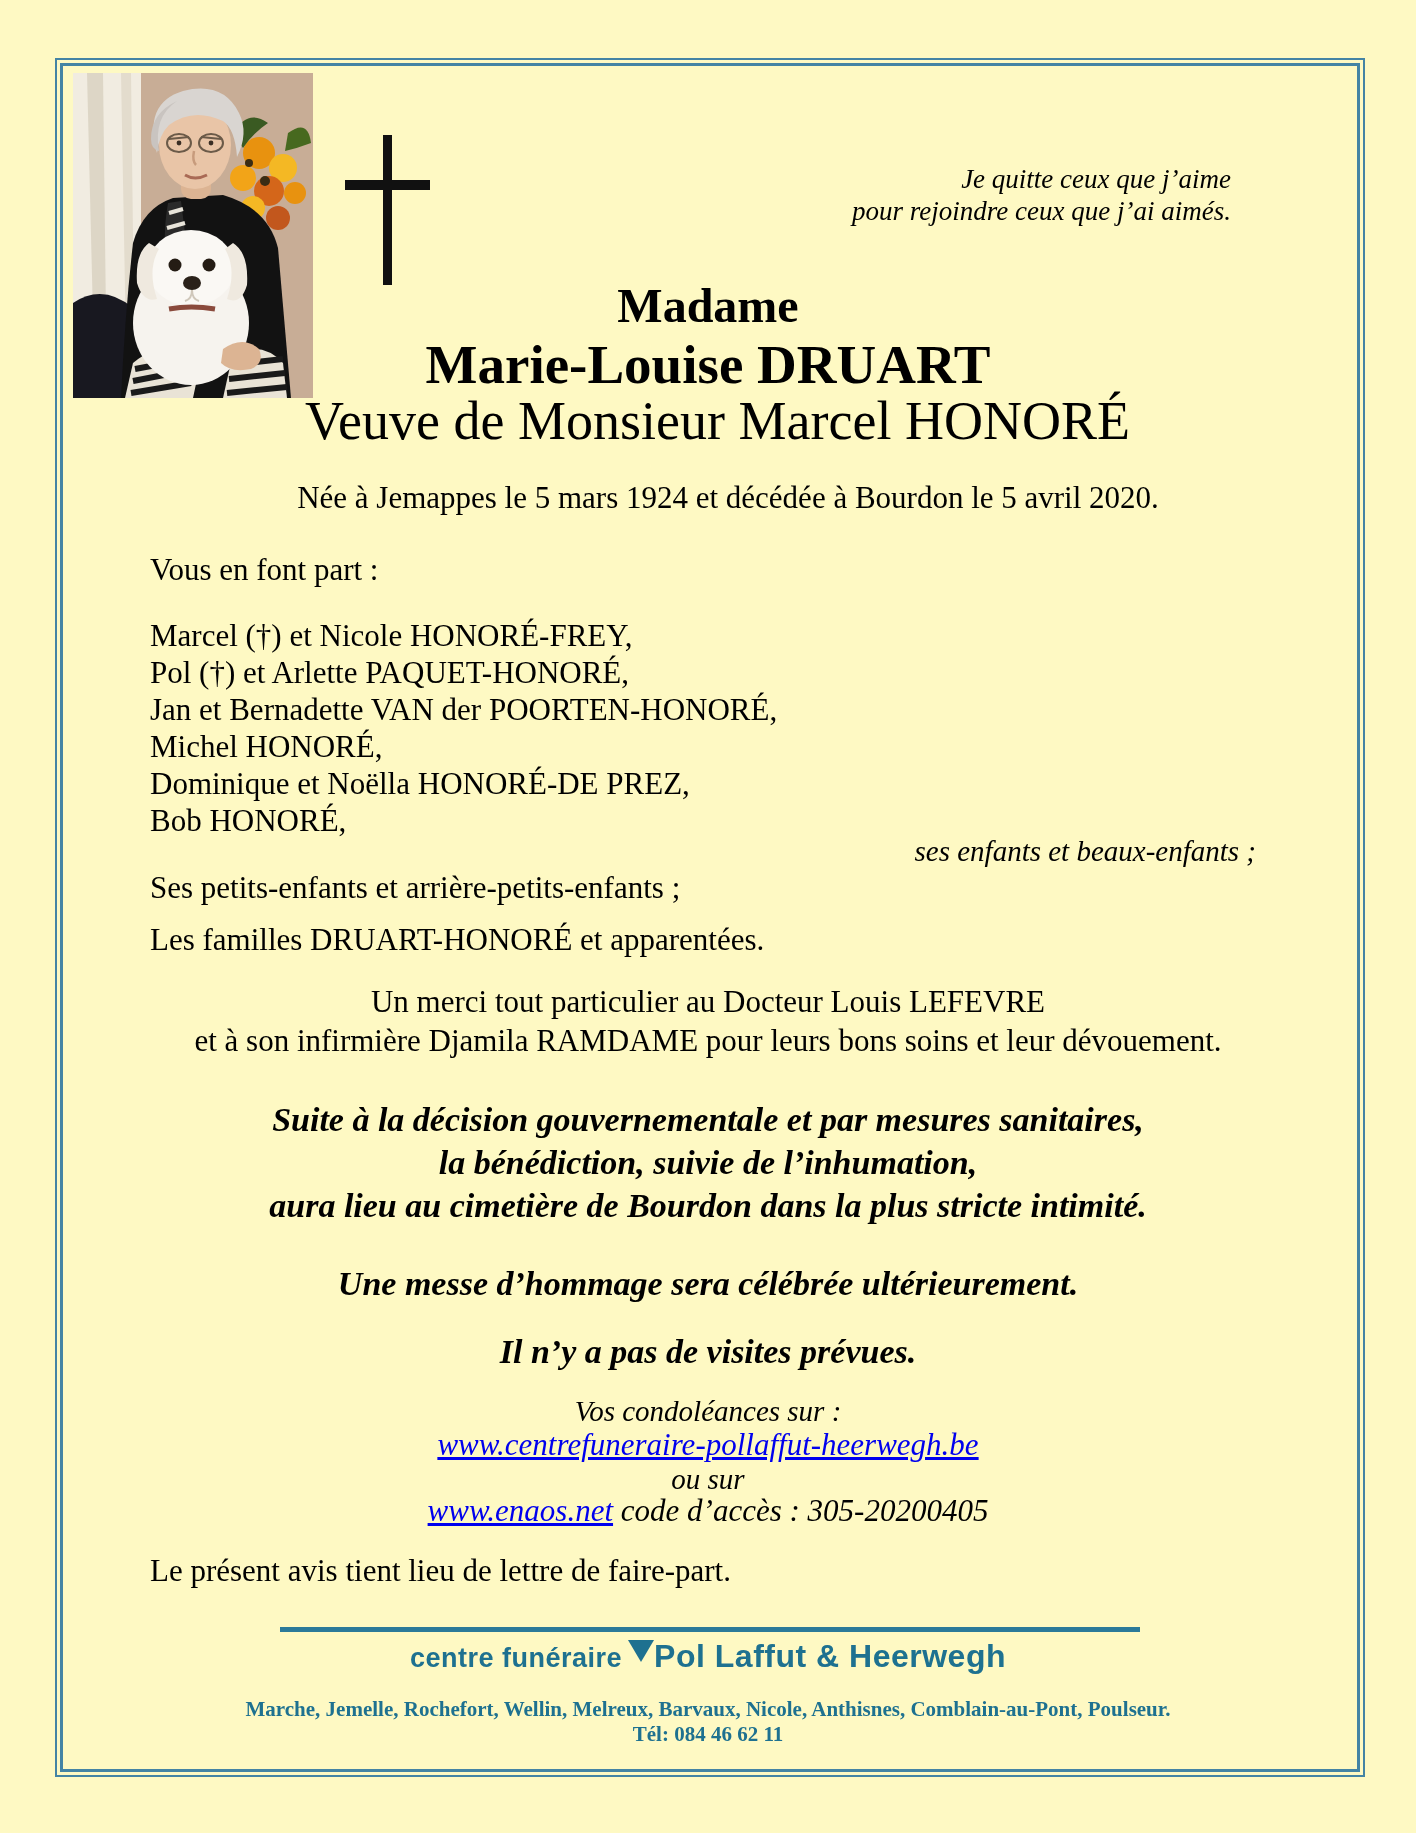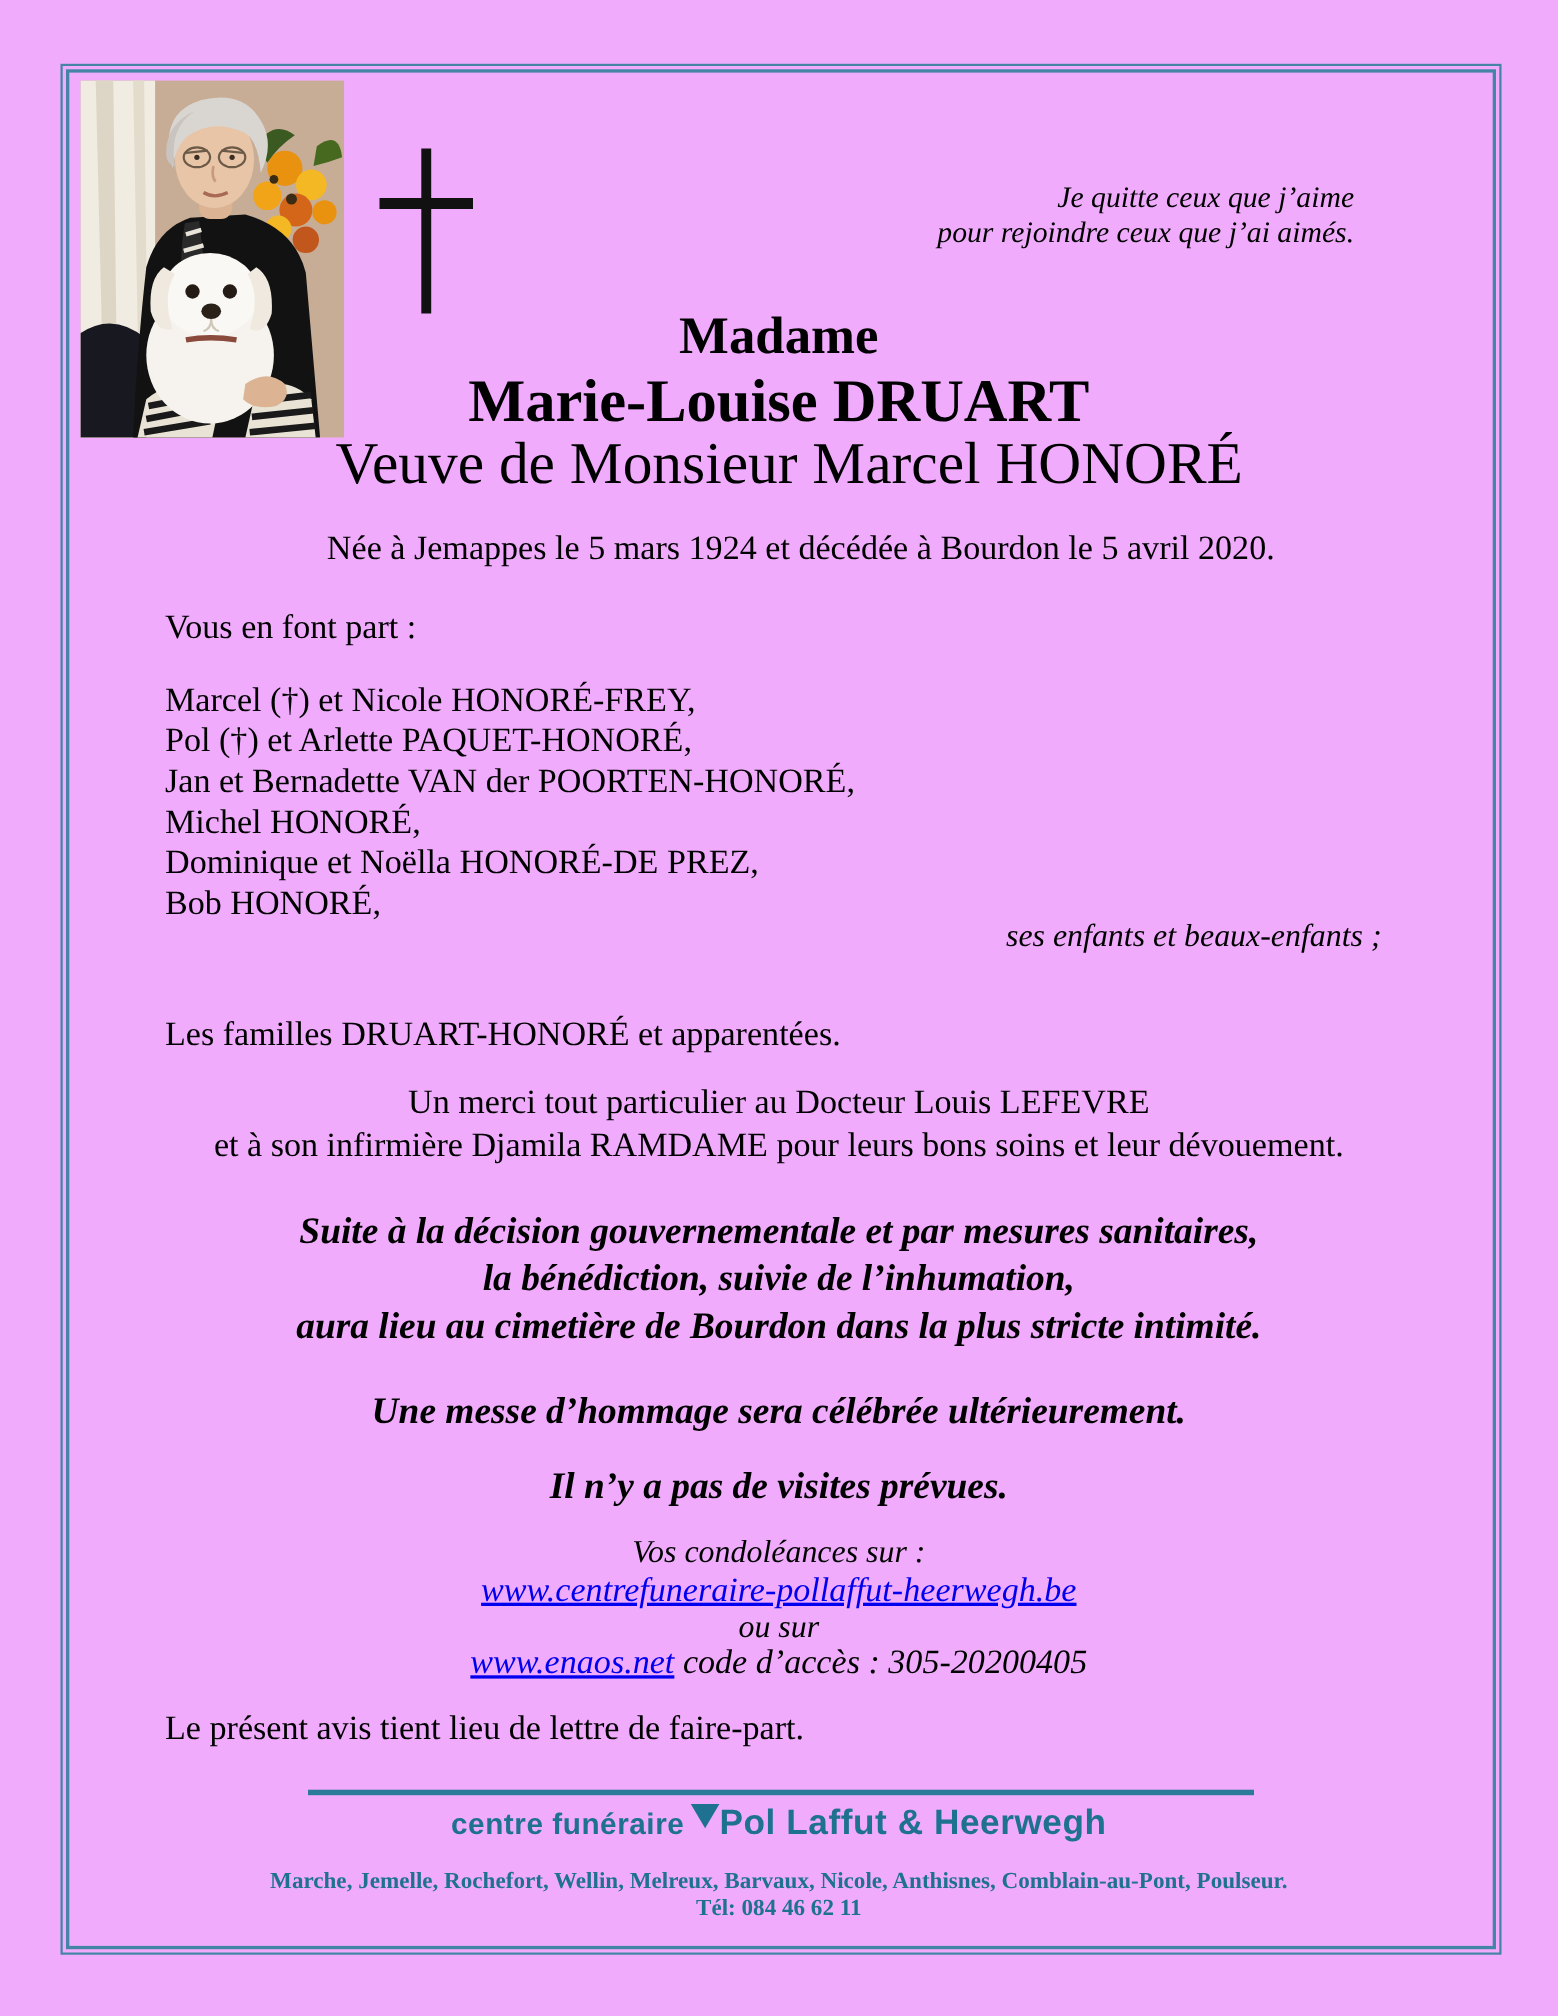--- a/index.html
+++ b/index.html
@@ -1,20 +1,20 @@
 <!DOCTYPE html>
 <html><head>
 <meta charset="utf-8">
 <style>
   html, body { margin: 0; padding: 0; background: #ffffff; }
   .page {
     position: relative;
     width: 1416px;
     height: 1833px;
-    background: #f0abfc;
+    background: #fef9c3;
     font-family: "Liberation Serif", serif;
     color: #000000;
     overflow: hidden;
   }
   
   .frame {
     position: absolute;
     left: 55px; top: 58px;
     width: 1310px; height: 1719px;
     border: 2px solid #4484a4;
@@ -201,20 +201,21 @@
   <div class="abs family">
     <div>Marcel (†) et Nicole HONORÉ-FREY,</div>
     <div>Pol (†) et Arlette PAQUET-HONORÉ,</div>
     <div>Jan et Bernadette VAN der POORTEN-HONORÉ,</div>
     <div>Michel HONORÉ,</div>
     <div>Dominique et Noëlla HONORÉ-DE PREZ,</div>
     <div>Bob HONORÉ,</div>
   </div>
 
   <div class="abs children-note">ses enfants et beaux-enfants ;</div>
+  <div class="abs grandchildren">Ses petits-enfants et arrière-petits-enfants ;</div>
   <div class="abs families-line">Les familles DRUART-HONORÉ et apparentées.</div>
 
   <div class="abs thanks">
     <div>Un merci tout particulier au Docteur Louis LEFEVRE</div>
     <div>et à son infirmière Djamila RAMDAME pour leurs bons soins et leur dévouement.</div>
   </div>
 
   <div class="abs ceremony">
     <div>Suite à la décision gouvernementale et par mesures sanitaires,</div>
     <div>la bénédiction, suivie de l’inhumation,</div>

